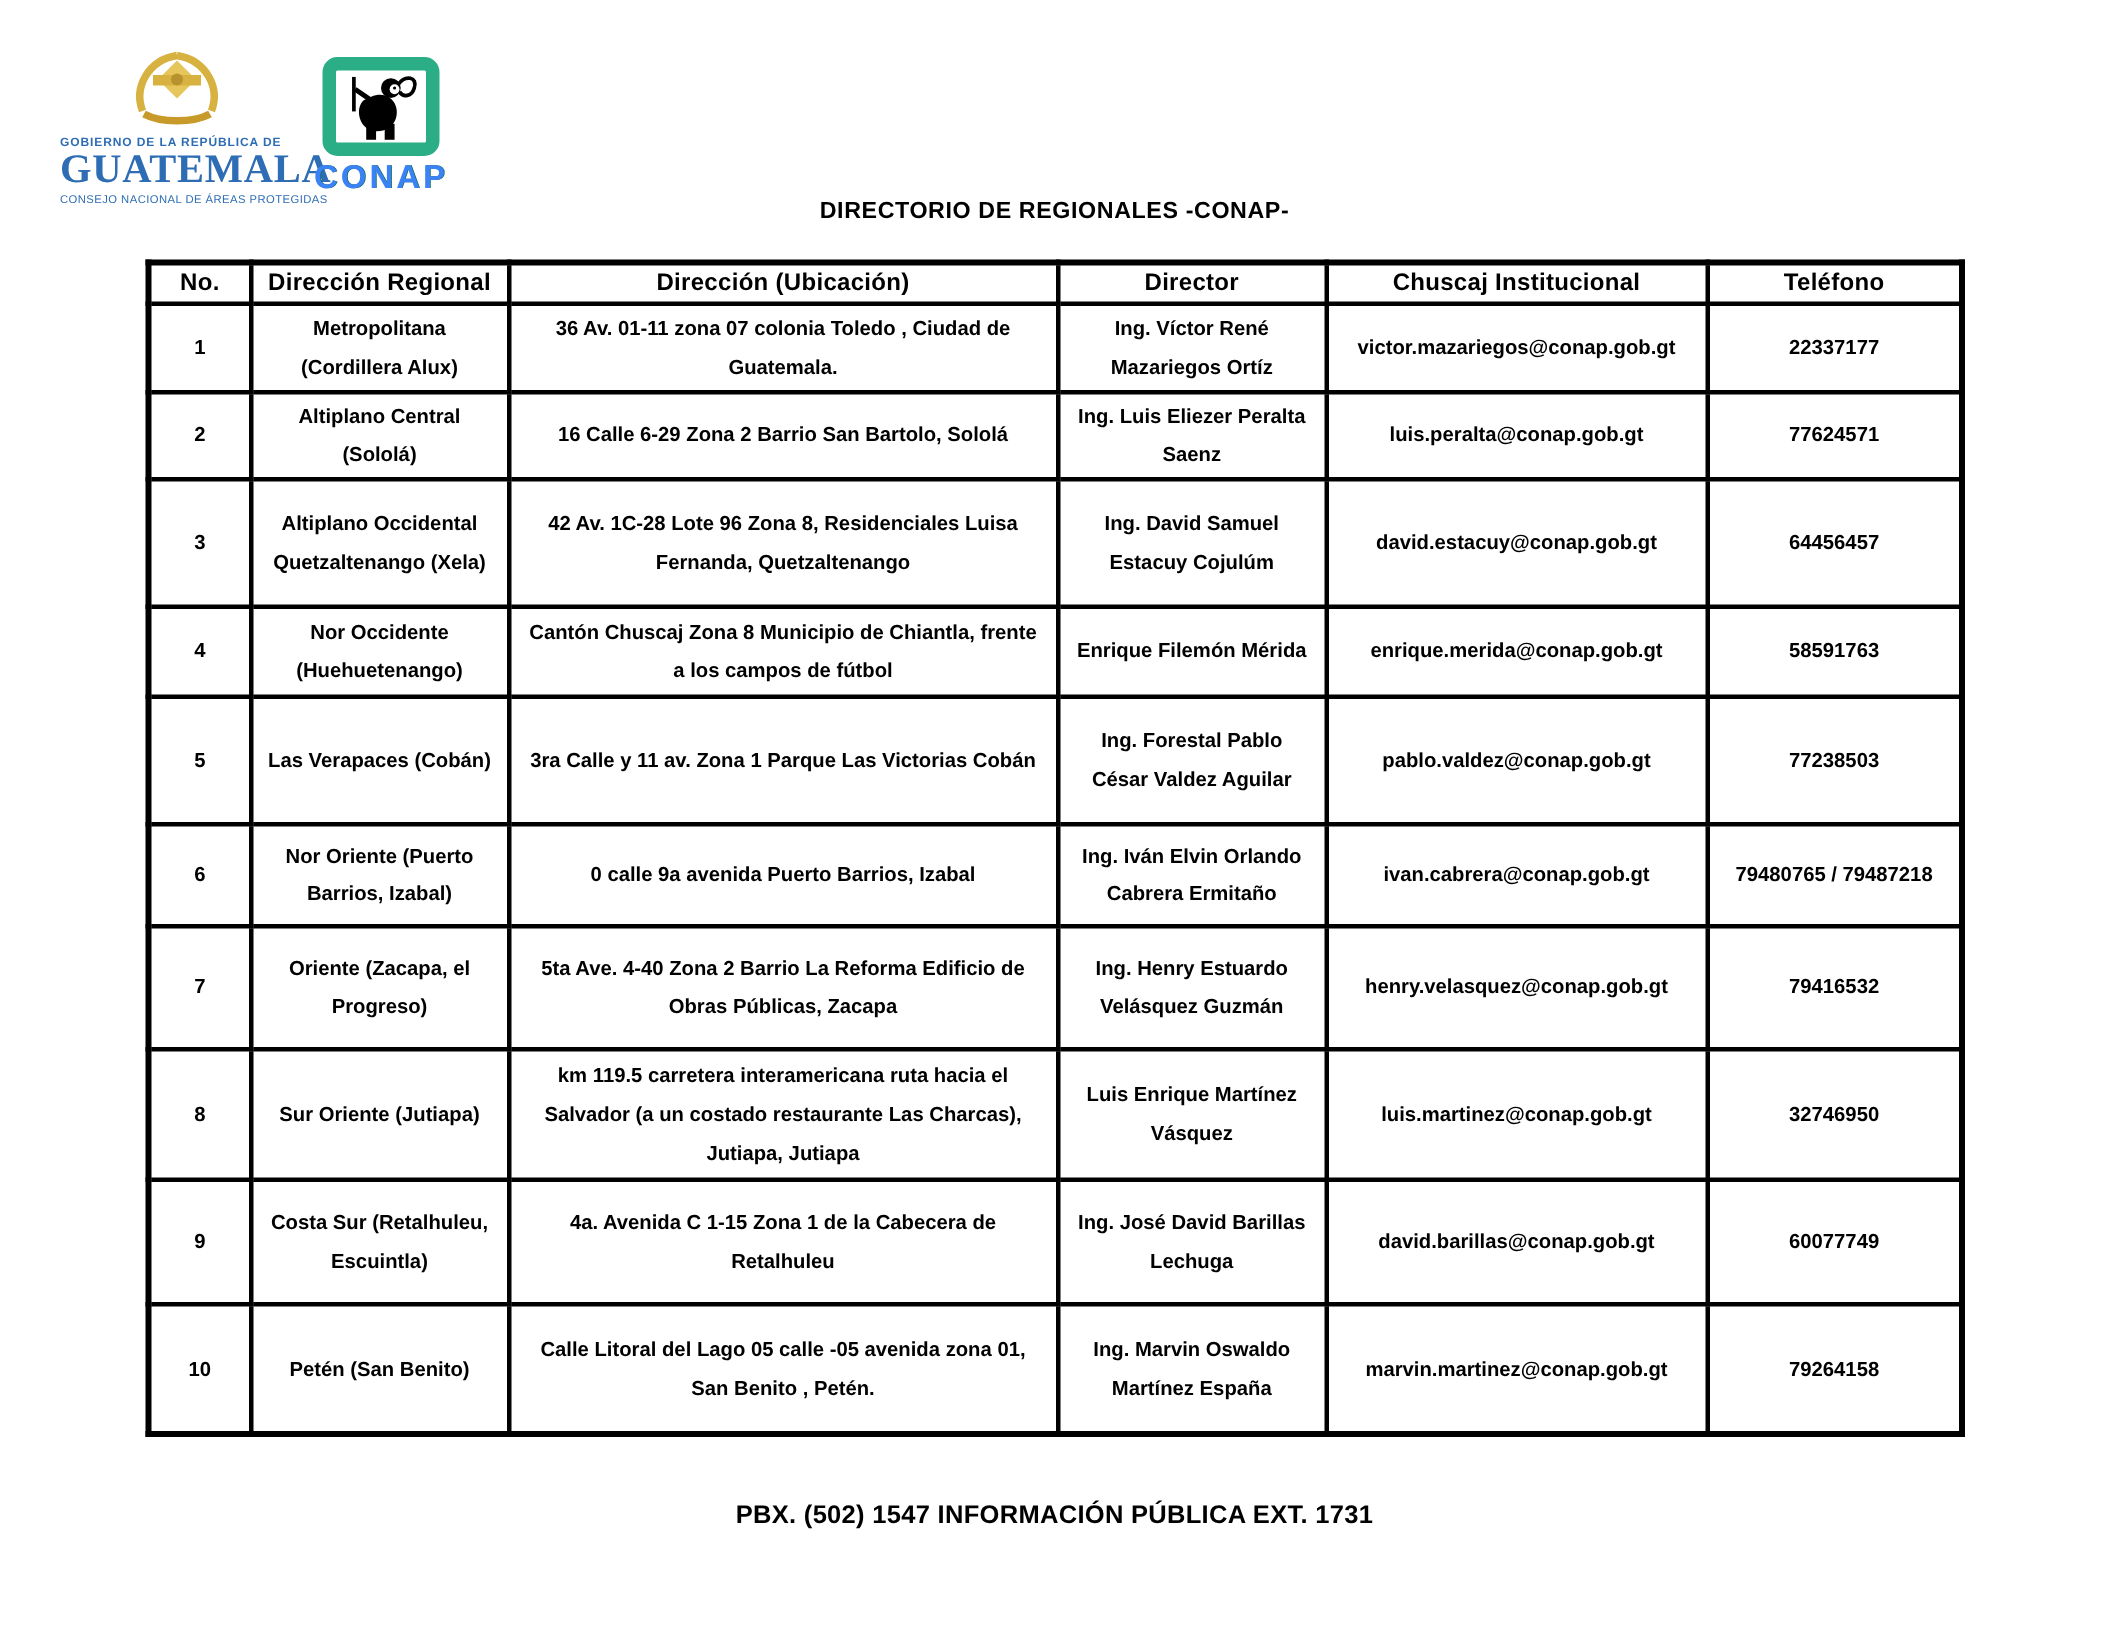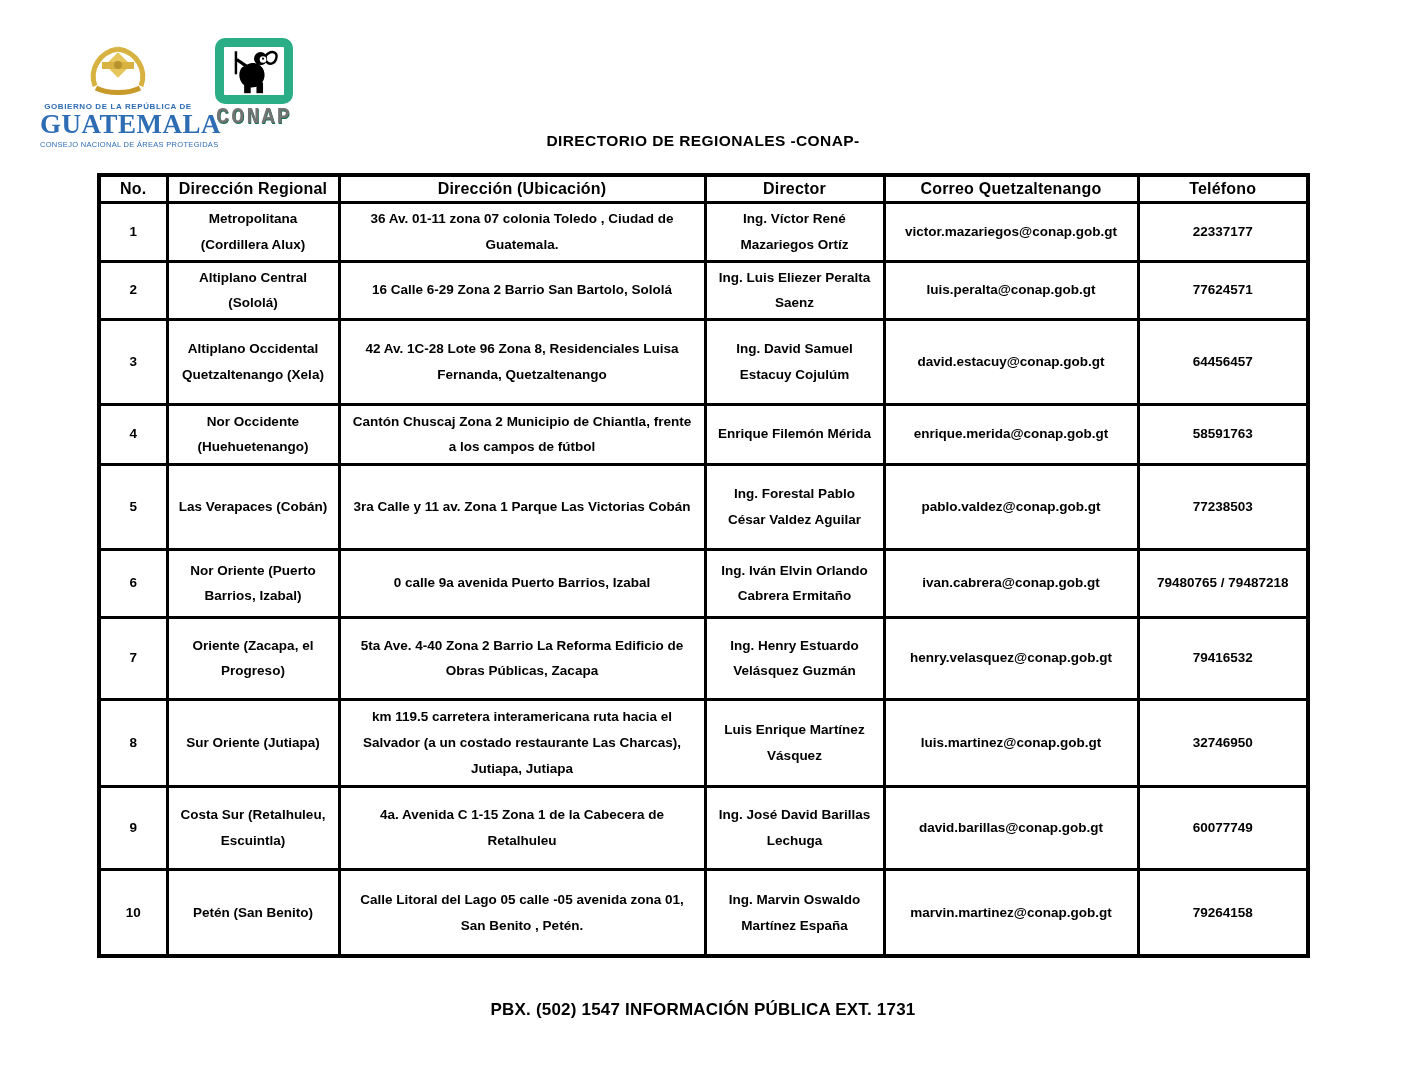--- a/index.html
+++ b/index.html
@@ -11,23 +11,22 @@
     background: #ffffff;
     font-family: "Liberation Sans", sans-serif;
     color: #000000;
     overflow: hidden;
   }
 
   
   .logo-guatemala {
     position: absolute;
     left: 40px;
-    top: 42px;
+    top: 30px;
     width: 156px;
-    text-align: center;
   }
   .gt-emblem { display: block; margin: 0 auto 2px auto; }
   .gt-line1 {
     font-size: 8px;
     font-weight: bold;
     color: #2e6db4;
     letter-spacing: 0.6px;
     white-space: nowrap;
   }
   .gt-name {
@@ -60,24 +59,24 @@
     margin: 0 auto;
     border: 9px solid #2bae85;
     border-radius: 10px;
     background: #ffffff;
     display: flex;
     align-items: center;
     justify-content: center;
   }
   .conap-name {
     margin-top: 1px;
-    font-family: Liberation Mono, monospace;
+    font-family: Liberation Sans, sans-serif;
     font-size: 22px;
     font-weight: bold;
-    color: #737373;
+    color: #3b82f6;
     letter-spacing: 2px;
     text-shadow: 0.5px 0.5px 0 #0d6b4f;
   }
 
   
   .doc-title {
     position: absolute;
     left: 0;
     right: 0;
     top: 132px;
@@ -185,21 +184,21 @@
       <col style="width:179px">
       <col style="width:254px">
       <col style="width:170px">
     </colgroup>
     <thead>
       <tr>
           <th>No.</th>
           <th>Dirección Regional</th>
           <th>Dirección (Ubicación)</th>
           <th>Director</th>
-          <th>Correo Quetzaltenango</th>
+          <th>Chuscaj Institucional</th>
           <th>Teléfono</th>
         </tr>
     </thead>
     <tbody>
         <tr>
           <td>1</td>
           <td>Metropolitana (Cordillera Alux)</td>
           <td>36 Av. 01-11 zona 07 colonia Toledo , Ciudad de Guatemala.</td>
           <td>Ing. Víctor René Mazariegos Ortíz</td>
           <td>victor.mazariegos@conap.gob.gt</td>
@@ -217,21 +216,21 @@
           <td>3</td>
           <td>Altiplano Occidental Quetzaltenango (Xela)</td>
           <td>42 Av. 1C-28 Lote 96 Zona 8, Residenciales Luisa Fernanda, Quetzaltenango</td>
           <td>Ing. David Samuel Estacuy Cojulúm</td>
           <td>david.estacuy@conap.gob.gt</td>
           <td>64456457</td>
         </tr>
         <tr>
           <td>4</td>
           <td>Nor Occidente (Huehuetenango)</td>
-          <td>Cantón Chuscaj Zona 2 Municipio de Chiantla, frente a los campos de fútbol</td>
+          <td>Cantón Chuscaj Zona 8 Municipio de Chiantla, frente a los campos de fútbol</td>
           <td>Enrique Filemón Mérida</td>
           <td>enrique.merida@conap.gob.gt</td>
           <td>58591763</td>
         </tr>
         <tr>
           <td>5</td>
           <td>Las Verapaces (Cobán)</td>
           <td>3ra Calle y 11 av. Zona 1 Parque Las Victorias Cobán</td>
           <td>Ing. Forestal Pablo César Valdez Aguilar</td>
           <td>pablo.valdez@conap.gob.gt</td>

